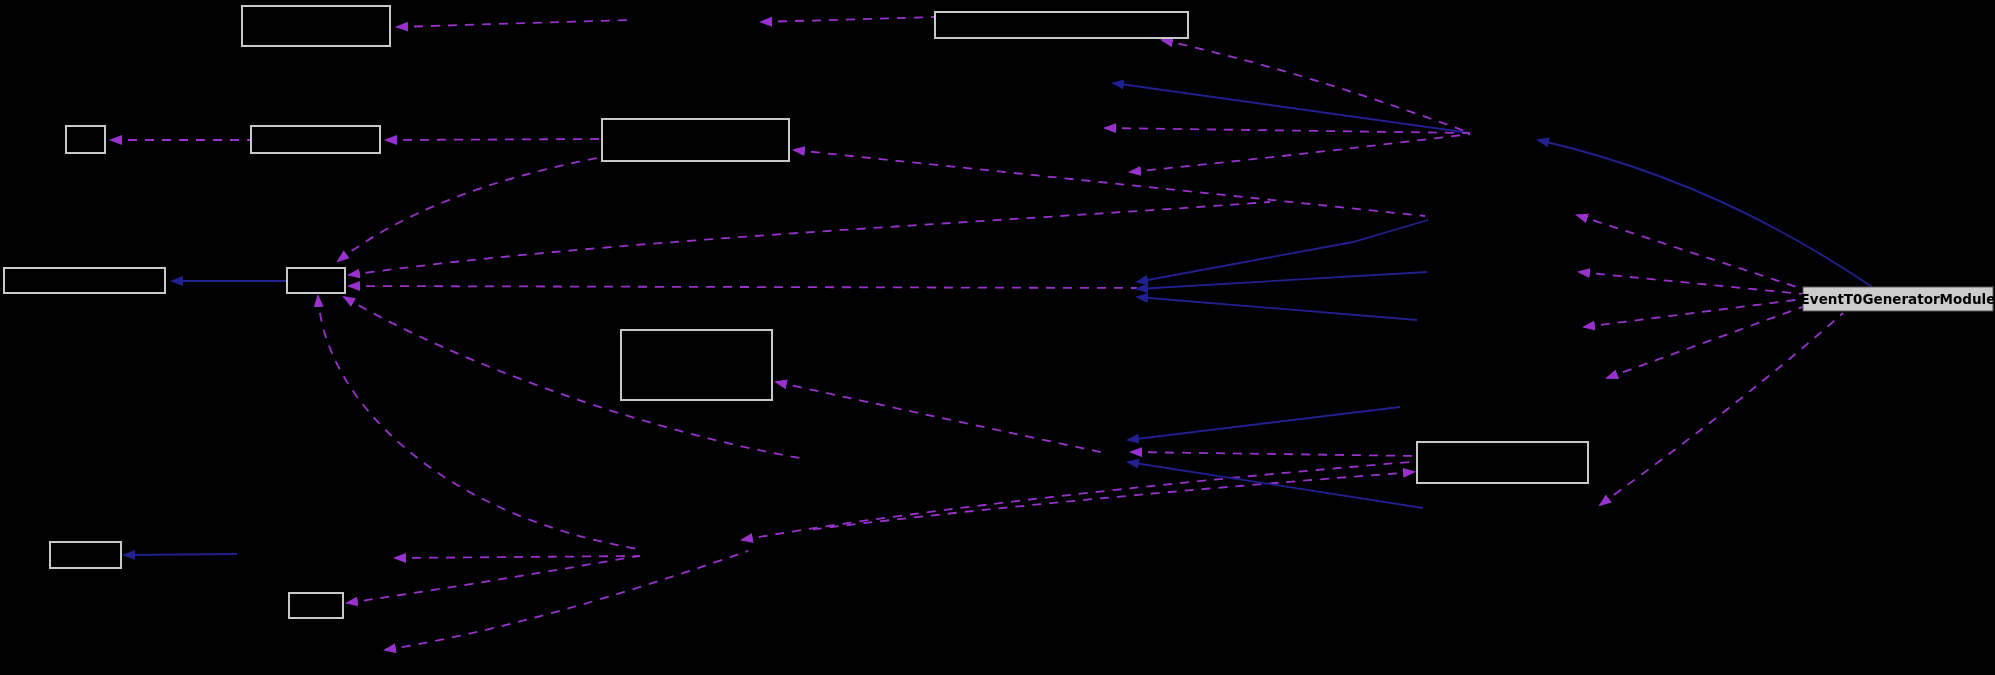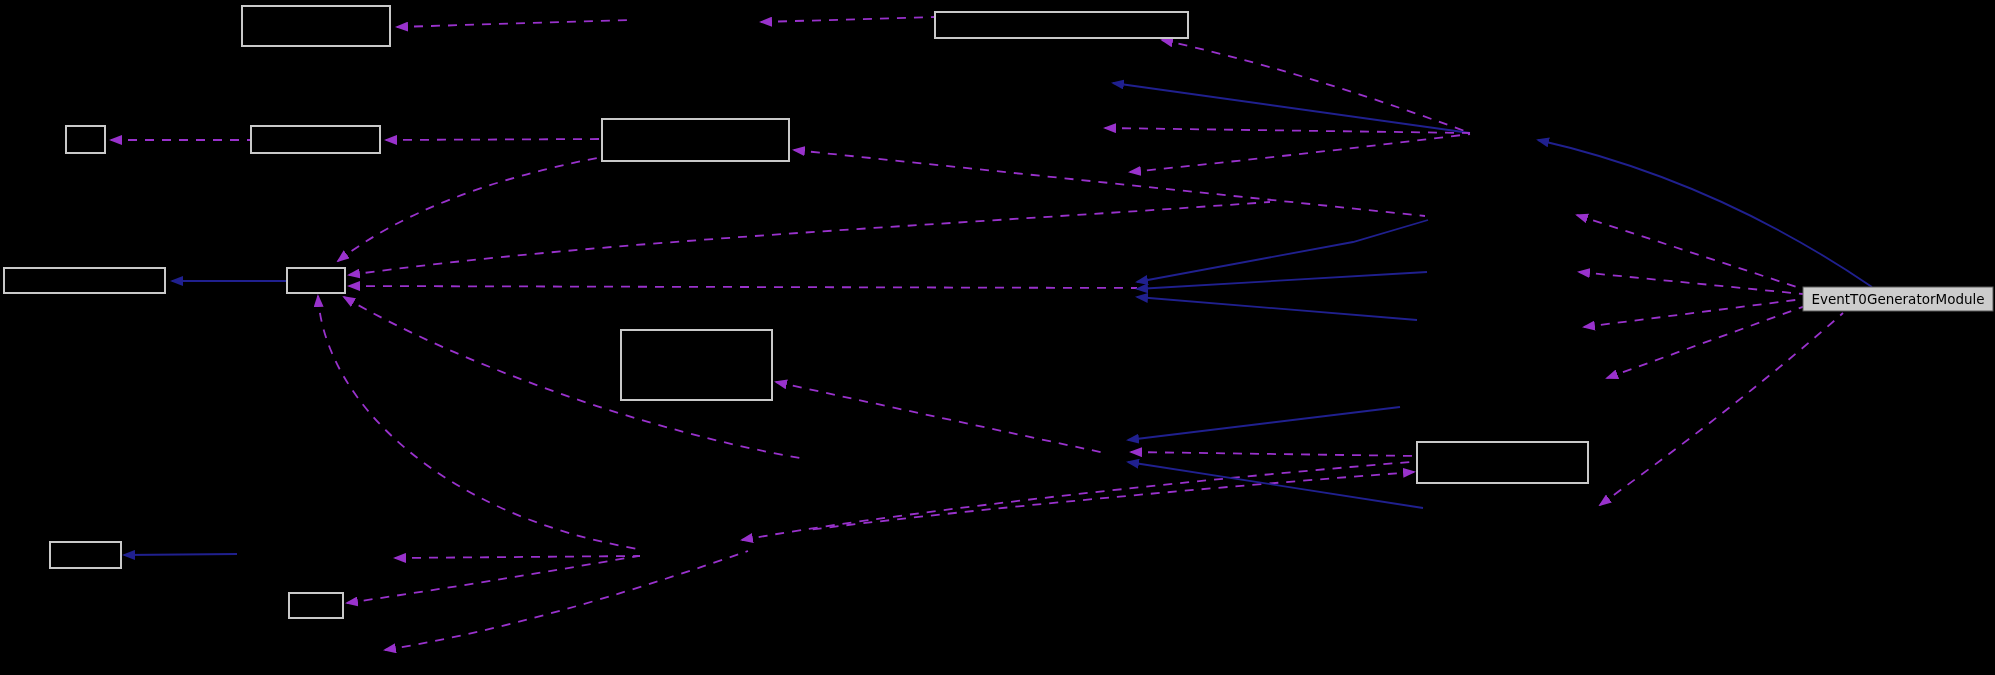--- a/index.html
+++ b/index.html
@@ -1,17 +1,17 @@
 <!DOCTYPE html>
 <html><head>
 <meta charset="utf-8">
 <style>
   html,body{margin:0;padding:0;background:#000;}
   .stage{position:relative;width:1995px;height:675px;background:#a21caf;overflow:hidden;
-         font-family:"DejaVu Sans","Liberation Sans",sans-serif;}
+         font-family:"DejaVu Sans","Liberation Sans",sans-serif;font-weight:bold;}
   svg{display:block}
   .node-label-text{font-family:"DejaVu Sans","Liberation Sans",sans-serif;}
 </style>
 </head>
 <body>
 
 <div class="stage">
   <svg id="graph" xmlns="http://www.w3.org/2000/svg" width="1995" height="675" viewBox="0 0 1995 675" style="background: rgb(0, 0, 0);">
       <defs>
         <marker id="arrow-dashed" markerWidth="13" markerHeight="10" refX="11" refY="5" orient="auto-start-reverse" markerUnits="userSpaceOnUse">

